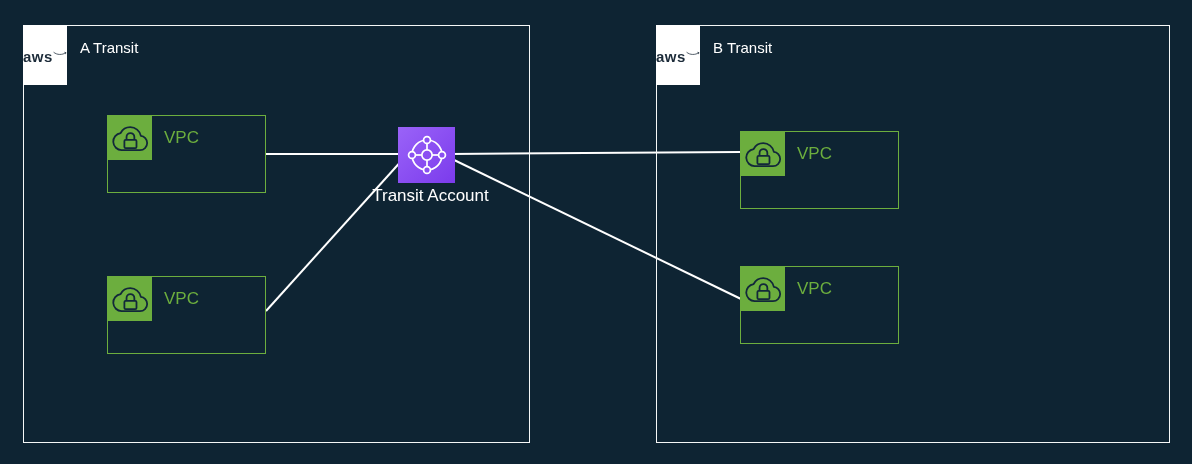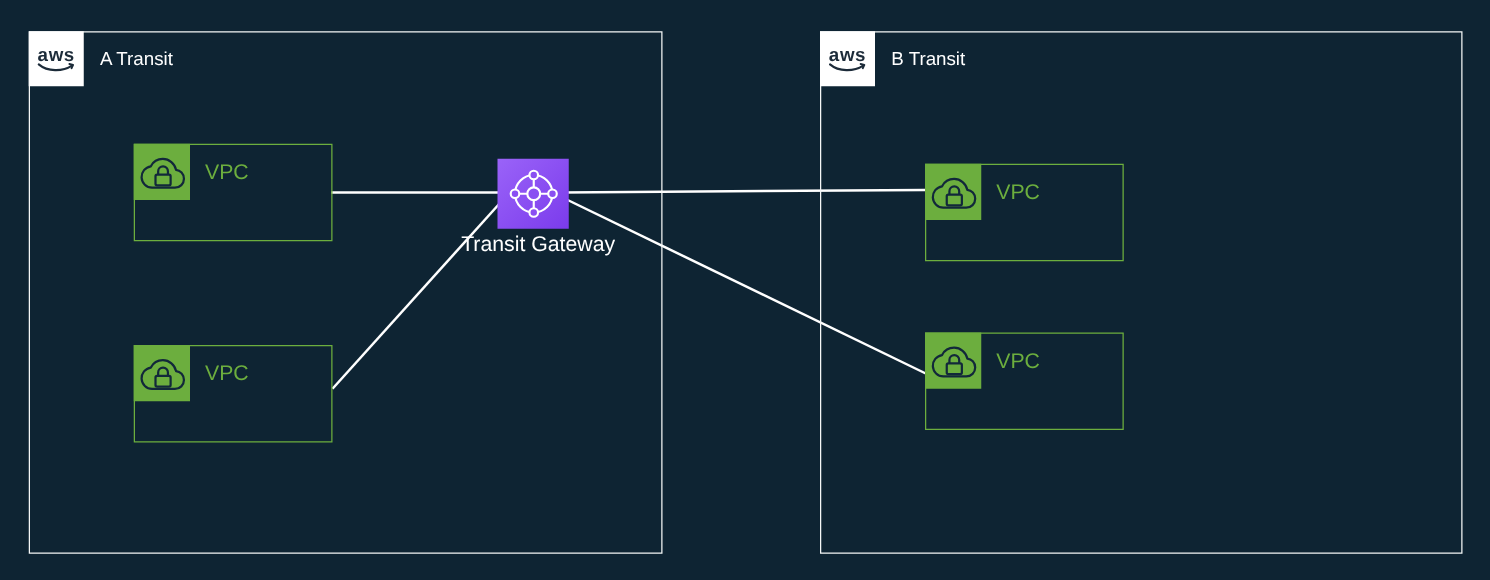--- a/index.html
+++ b/index.html
@@ -24,24 +24,24 @@
   .account-box {
     position: absolute;
     border: 1px solid #f5f7f7;
     background: transparent;
     box-sizing: border-box;
   }
   .account-a { left: 23px; top: 25px; width: 507px; height: 418px; }
   .account-b { left: 656px; top: 25px; width: 514px; height: 418px; }
   .aws-logo {
     position: absolute;
-    width: 44px; height: 44px;
+    width: 44px; height: 60px;
     background: #ffffff;
     display: flex;
-    flex-direction: column;
+    flex-direction: row;
     align-items: center;
     justify-content: center;
     line-height: 1;
   }
   .logo-a { left: 23px; top: 25px; }
   .logo-b { left: 656px; top: 25px; }
   .aws-word {
     color: #1c2b39;
     font-size: 15px;
     font-weight: bold;
@@ -152,21 +152,21 @@
       <line x1="28" y1="28" x2="45.5" y2="28" stroke="#ffffff" stroke-width="2"></line>
       <line x1="28" y1="28" x2="28" y2="45.5" stroke="#ffffff" stroke-width="2"></line>
       <line x1="28" y1="28" x2="10.5" y2="28" stroke="#ffffff" stroke-width="2"></line>
       <circle cx="28" cy="10.5" r="4" fill="#8a4ff2" stroke="#ffffff" stroke-width="2"></circle>
       <circle cx="45.5" cy="28" r="4" fill="#8a4ff2" stroke="#ffffff" stroke-width="2"></circle>
       <circle cx="28" cy="45.5" r="4" fill="#8a4ff2" stroke="#ffffff" stroke-width="2"></circle>
       <circle cx="10.5" cy="28" r="4" fill="#8a4ff2" stroke="#ffffff" stroke-width="2"></circle>
       <circle cx="28" cy="28" r="6" fill="#8a4ff2" stroke="#ffffff" stroke-width="2"></circle>
     </svg>
   </div>
-  <div class="tg-label">Transit Gateway</div>
+  <div class="tg-label">Transit Account</div>
 
   <div class="account-box account-b"></div>
   <div class="aws-logo logo-b">
     <span class="aws-word">aws</span>
     <svg class="aws-swoosh" width="32" height="10" viewBox="0 0 32 10">
       <path d="M2 1.5 C9 7.5 21 7.5 28.5 2.5" fill="none" stroke="#1c2b39" stroke-width="1.7" stroke-linecap="round"></path>
       <path d="M26.5 1.2 L29.5 1.9 L28.2 4.6" fill="none" stroke="#1c2b39" stroke-width="1.5" stroke-linecap="round" stroke-linejoin="round"></path>
     </svg>
   </div>
   <span class="account-label label-b">B Transit</span>

